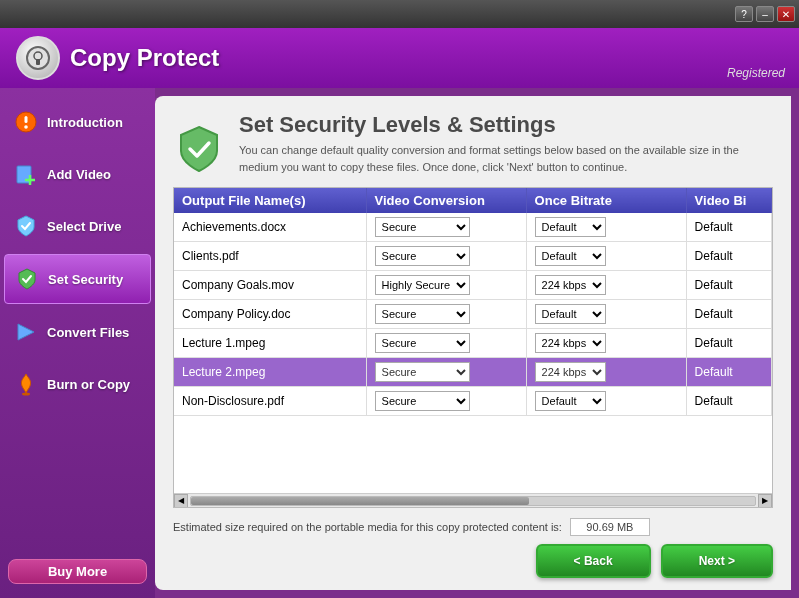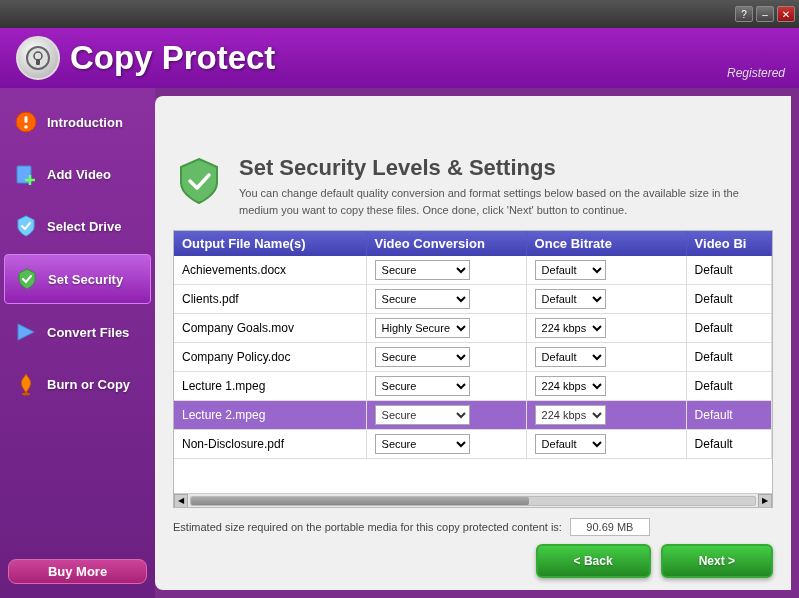--- a/index.html
+++ b/index.html
@@ -53,21 +53,21 @@
       border-radius: 50%;
       display: flex;
       align-items: center;
       justify-content: center;
       margin-right: 10px;
       border: 2px solid #ddd;
     }
     .app-logo-icon svg { width: 26px; height: 26px; }
     .app-title {
       color: #fff;
-      font-size: 33px;
+      font-size: 24px;
       font-weight: bold;
       text-shadow: 1px 1px 3px rgba(0,0,0,0.5);
     }
     .registered-badge {
       position: absolute;
       right: 14px;
       bottom: 8px;
       color: #ddd;
       font-size: 12px;
       font-style: italic;
@@ -138,23 +138,22 @@
       margin: 8px 8px 8px 0;
       padding: 16px 18px 12px 18px;
       display: flex;
       flex-direction: column;
       overflow: hidden;
     }
 
     
     .page-header {
       display: flex;
-      align-items: flex-start;
+      align-items: flex-end;
       margin-bottom: 12px;
-      margin-top: 43px;
     }
     .shield-icon {
       width: 52px;
       height: 52px;
       margin-right: 14px;
       flex-shrink: 0;
     }
     .page-title-block {}
     .page-title {
       font-size: 22px;

